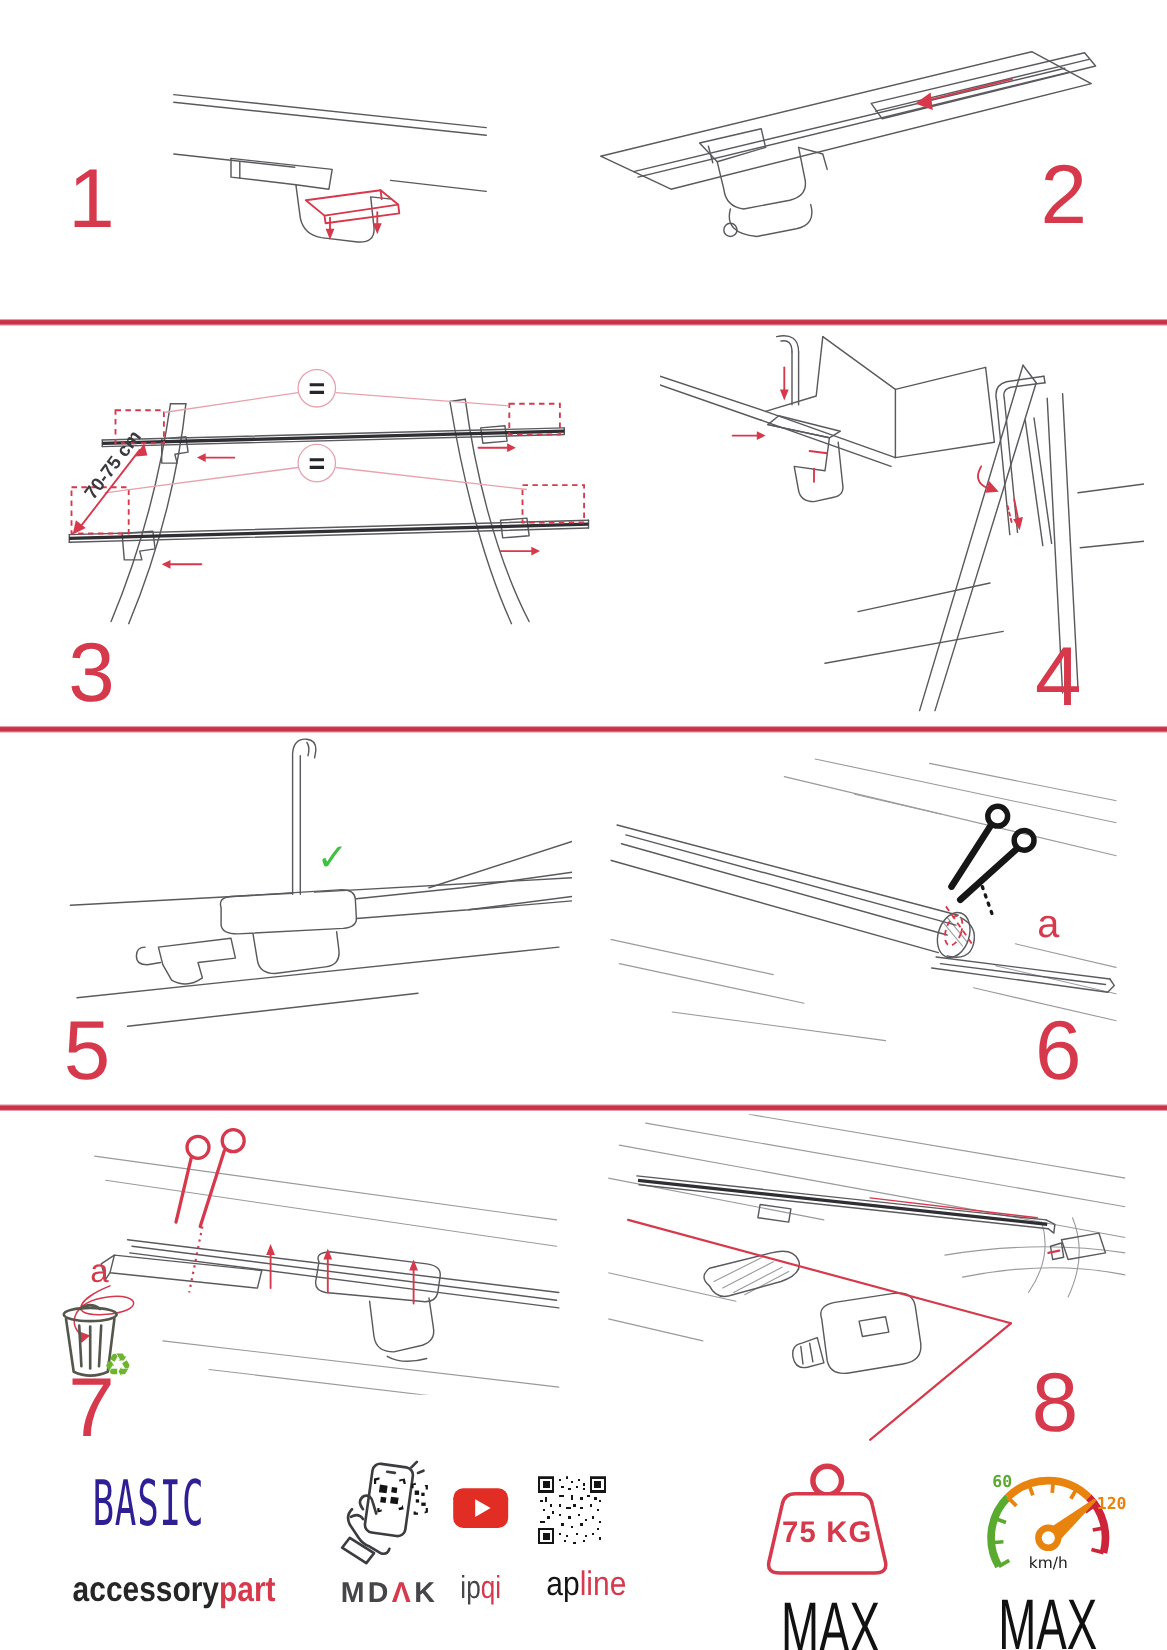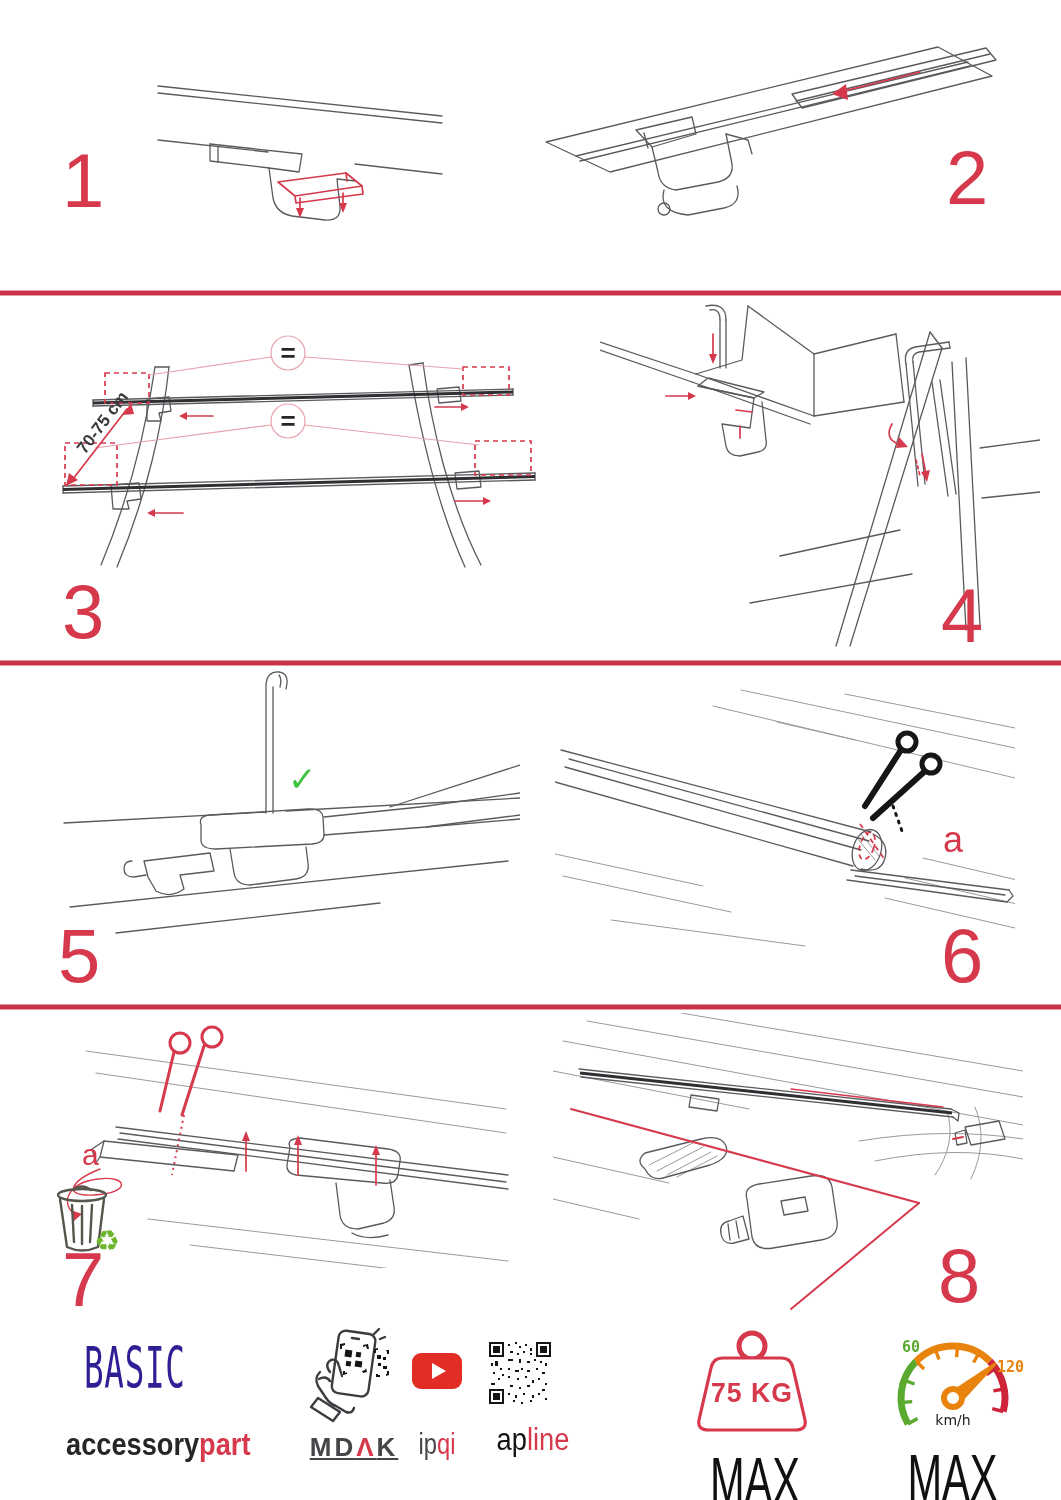--- a/index.html
+++ b/index.html
@@ -32,21 +32,21 @@
   .g60{fill:#5aaa2f;} .g120{fill:#e8830d;}
   text.kmh{font:400 14px "DejaVu Sans",sans-serif;fill:#222;text-anchor:middle;}
   
   .basic{position:absolute;left:84px;top:1340px;color:#2f1f94;
          font-family:"DejaVu Sans Mono",monospace;font-size:44px;line-height:1;
          transform:scale(0.74,1.3);transform-origin:left top;letter-spacing:1px;}
   .accpart{position:absolute;left:66px;top:1428px;font-size:32px;font-weight:700;line-height:1;
            transform:scaleX(0.85);transform-origin:left top;white-space:nowrap;}
   .accpart .acc{color:#262626;} .accpart .prt{color:#d6394c;}
   .applabel{position:absolute;line-height:1;white-space:nowrap;text-align:center;}
-  .mdak{left:294px;top:1434px;width:120px;font-size:26px;font-weight:700;letter-spacing:3px;color:#46464a;text-decoration:underline;}
+  .mdak{left:294px;top:1434px;width:120px;font-size:26px;font-weight:700;letter-spacing:3px;color:#46464a;}
   .mdak .rd{color:#d6394c;}
   .ipqi{left:402px;top:1430px;width:70px;font-size:29px;font-weight:400;color:#46464a;
         transform:scaleX(0.82);transform-origin:center top;}
   .ipqi .rd{color:#d6394c;}
   .apline{left:478px;top:1424px;width:110px;font-size:31px;font-weight:500;color:#141414;
           transform:scaleX(0.88);transform-origin:center top;}
   .apline .rd{color:#d6394c;}
   .maxlabel{position:absolute;font-size:52px;line-height:1;color:#111;font-weight:400;
             transform:scale(0.8,1.25);transform-origin:center top;text-align:center;}
   .qrd{fill:#141414;} .qrw{fill:#ffffff;}

